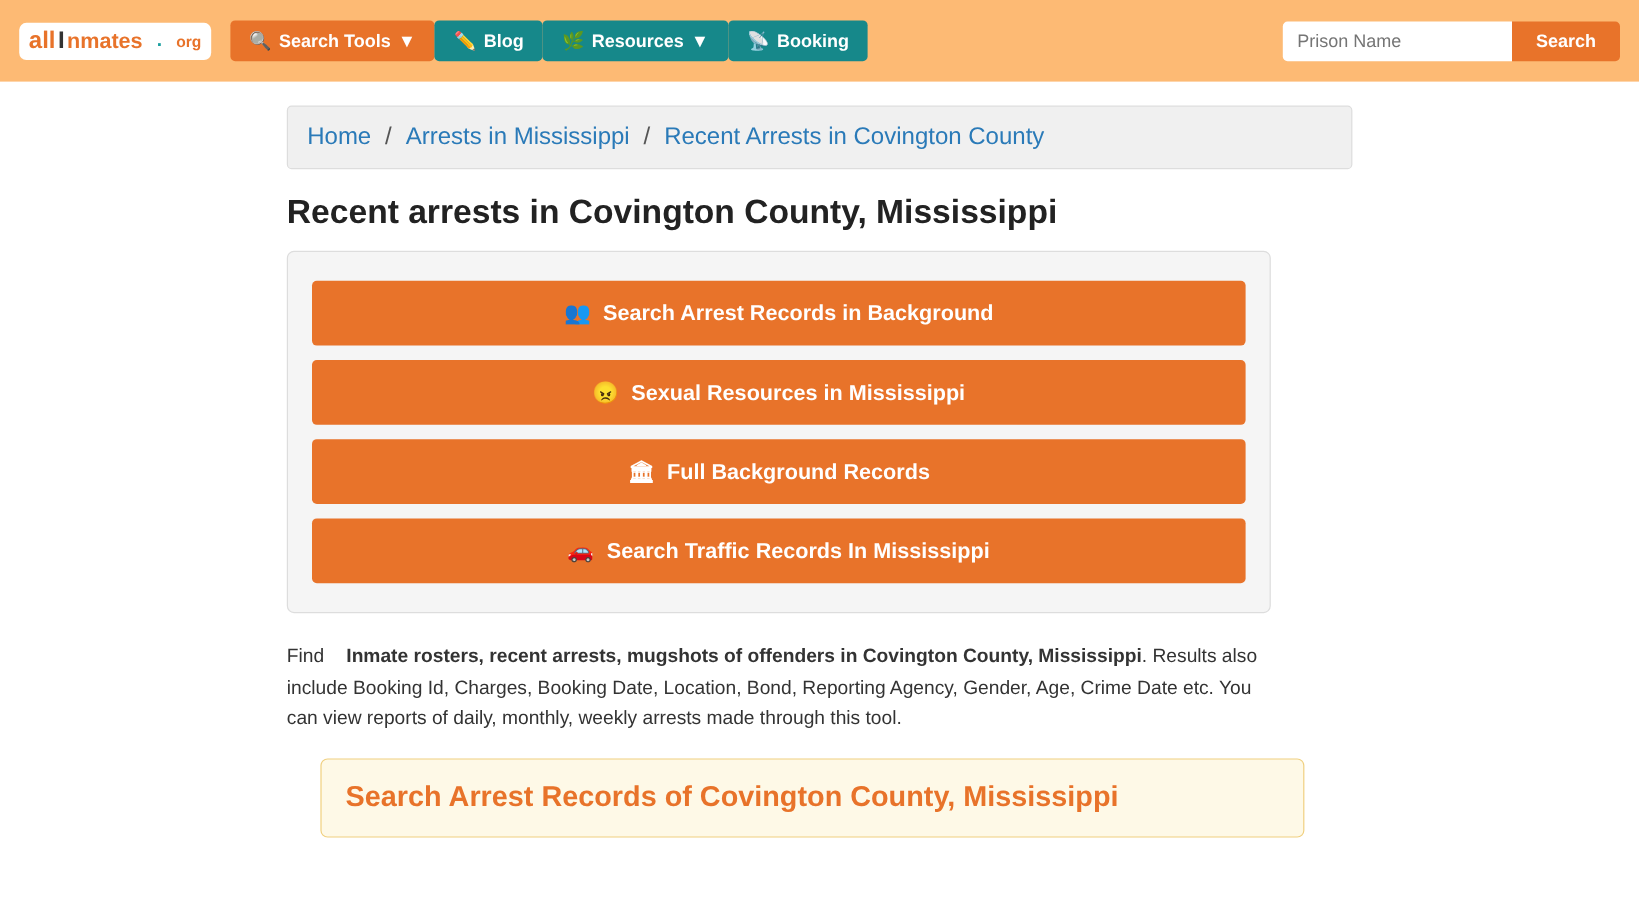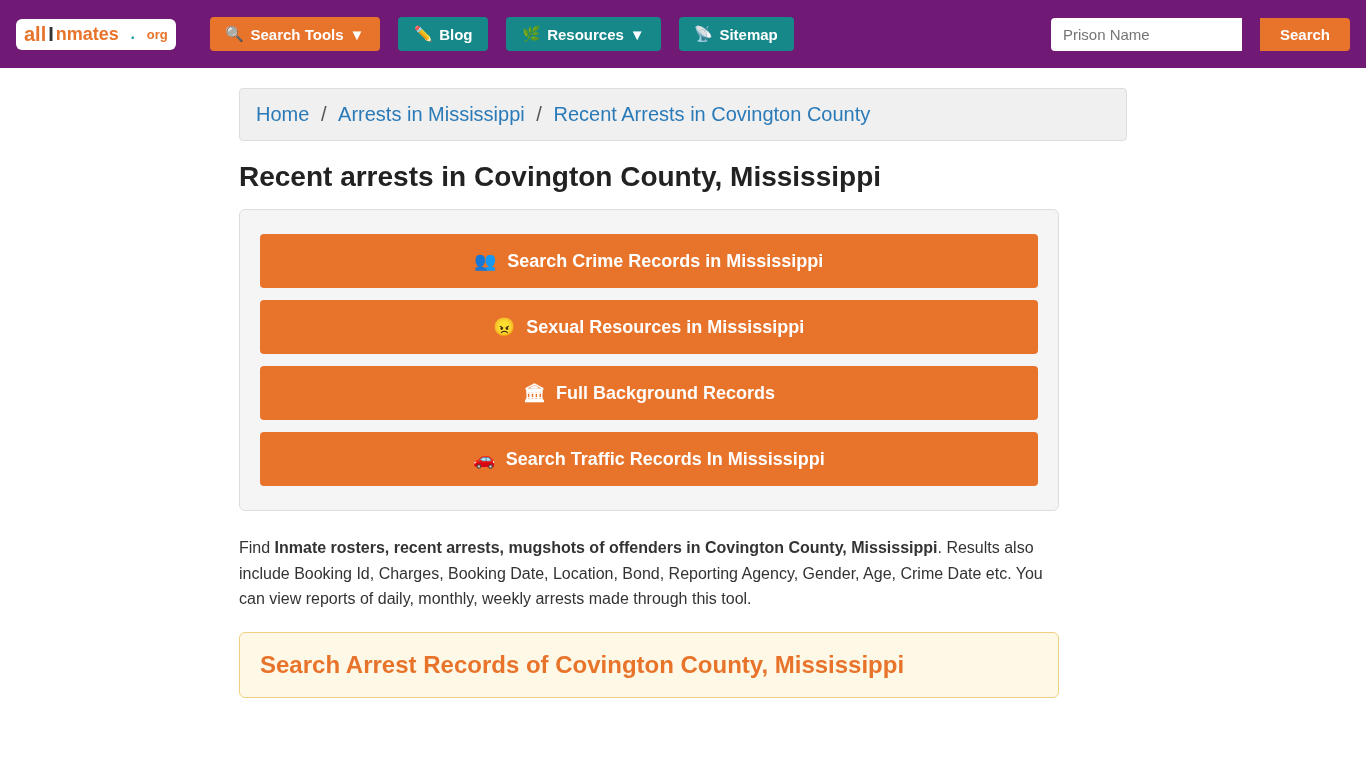--- a/index.html
+++ b/index.html
@@ -1,25 +1,25 @@
 <!DOCTYPE html>
 <html><head>
   <meta charset="utf-8">
   <style>
     * { margin: 0; padding: 0; box-sizing: border-box; }
     body { font-family: Arial, sans-serif; background: #fff; color: #333; font-size: 16px; }
 
     
     .navbar {
-      background-color: #701a75;
+      background-color: #fdba74;
       display: flex;
       align-items: center;
       padding: 0 16px;
       height: 68px;
-      gap: 18px;
+      gap: 0;
     }
     .logo-area {
       display: flex;
       align-items: center;
       margin-right: 16px;
     }
     .logo-box {
       background: #fff;
       border-radius: 6px;
       padding: 4px 8px;
@@ -140,29 +140,30 @@
     .action-btn:last-child { margin-bottom: 0; }
 
     
     .description {
       font-size: 16px;
       line-height: 1.6;
       color: #333;
       margin-bottom: 20px;
       max-width: 820px;
     }
-    .description b { font-weight: bold; }
+    .description b { font-weight: bold; margin-left: 14px; }
 
     
     .search-section {
       background: #fef9e7;
       border: 1px solid #f0d080;
       border-radius: 6px;
       padding: 18px 20px;
       max-width: 820px;
+      margin-left: 28px;
     }
     .search-section-title {
       font-size: 24px;
       font-weight: bold;
       color: #e8732a;
     }
   </style>
 </head>
 <body>
 
@@ -189,21 +190,21 @@
   </button>
 
   <button class="nav-btn-teal">
     <span>🌿</span>
     <span>Resources</span>
     <span>▼</span>
   </button>
 
   <button class="nav-btn-teal">
     <span>📡</span>
-    <span>Sitemap</span>
+    <span>Booking</span>
   </button>
 
   <div class="nav-spacer"></div>
 
   <input class="search-input" type="text" placeholder="Prison Name" style="">
   <button class="search-btn">
     <span>Search</span>
   </button>
 </nav>
 
@@ -215,21 +216,21 @@
     <a href="#">Arrests in Mississippi</a>
     <span> / </span>
     <a href="#">Recent Arrests in Covington County</a>
   </div>
 
   <h1 class="page-title">Recent arrests in Covington County, Mississippi</h1>
 
   <div class="card-box">
     <button class="action-btn">
       <span>👥</span>
-      <span>Search Crime Records in Mississippi</span>
+      <span>Search Arrest Records in Background</span>
     </button>
     <button class="action-btn">
       <span>😠</span>
       <span>Sexual Resources in Mississippi</span>
     </button>
     <button class="action-btn">
       <span>🏛</span>
       <span>Full Background Records</span>
     </button>
     <button class="action-btn">

